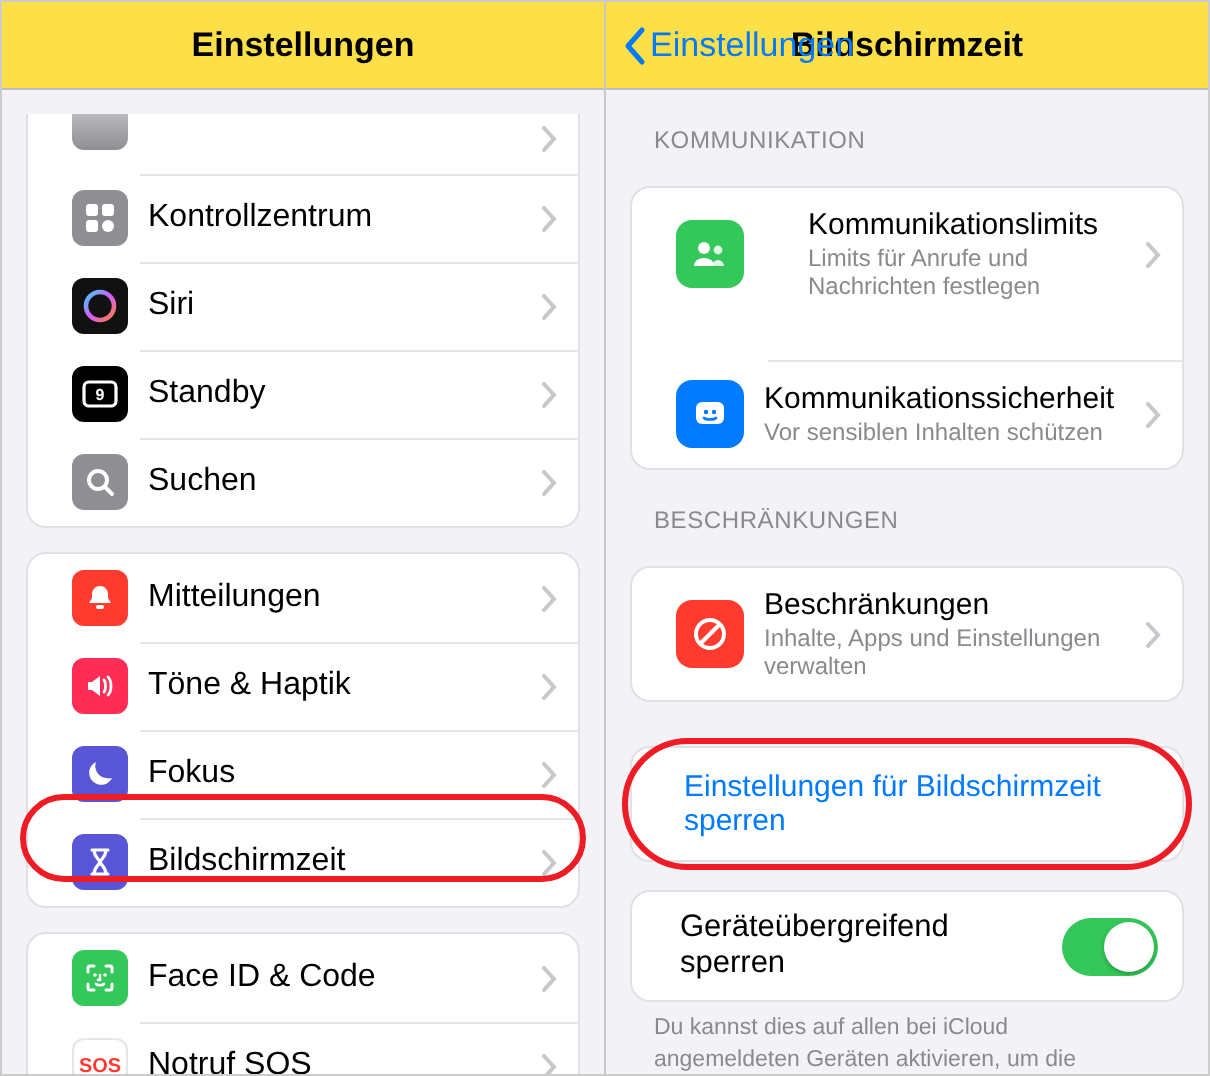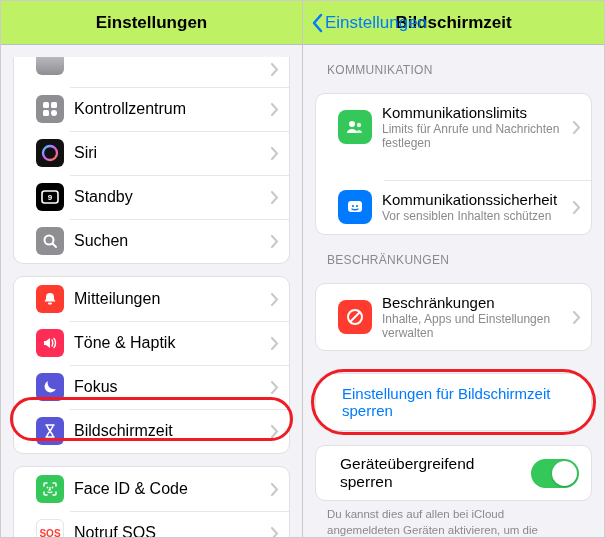--- a/index.html
+++ b/index.html
@@ -15,21 +15,21 @@
   .pane {
     background: #f2f2f7;
     overflow: hidden;
     position: relative;
   }
   .pane-left { width: 302px; border-right: 1px solid #c8c8cc; }
   .pane-right { flex: 1; }
 
   .navbar {
     height: 44px;
-    background: #bef264;
+    background: #fde047;
     border-bottom: 1px solid #bdbdc2;
     display: flex;
     align-items: center;
     justify-content: center;
     position: relative;
     flex-shrink: 0;
   }
   .navbar .title { font-size: 17px; font-weight: 600; }
   .navbar .back {
     position: absolute;
@@ -338,21 +338,21 @@
             <path d="M10 2L3 10l7 8" stroke="#007aff" stroke-width="2.5" fill="none" stroke-linecap="round" stroke-linejoin="round"></path>
           </svg></span>
       <span>Einstellungen</span>
     </div>
     <div class="title">Bildschirmzeit</div>
   </div>
   <div class="scroll">
 
     <div class="group-header">Kommunikation</div>
     <div class="group">
-      <div class="row" style="padding:10px 10px;">
+      <div class="row" style="padding:10px 10px;gap:22px;">
         <div class="icon" style="background:#34c759">
             <svg width="20" height="20" viewBox="0 0 20 20">
               <circle cx="7" cy="7" r="3" fill="#fff"></circle>
               <path d="M2 16c0-3 3-4 5-4s5 1 5 4" fill="#fff"></path>
               <circle cx="14" cy="8" r="2.2" fill="#fff" opacity=".85"></circle>
               <path d="M11 16c0-2 2-3 3-3s3 1 3 3" fill="#fff" opacity=".85"></path>
             </svg>
           </div>
         <div class="txtwrap">
           <div class="lbl" style="font-size:15px;font-weight:500">Kommunikationslimits</div>
@@ -399,21 +399,21 @@
           <div class="sublbl">Inhalte, Apps und Einstellungen verwalten</div>
         </div>
         <span class="chevron">
             <svg width="8" height="13" viewBox="0 0 8 13">
               <path d="M1 1l5 5.5L1 12" stroke="#c7c7cc" stroke-width="2" fill="none" stroke-linecap="round"></path>
             </svg>
           </span>
       </div>
     </div>
 
-    <div class="group" style="position:relative; margin-top:22px;border-radius:16px;">
+    <div class="group" style="position:relative; margin-top:22px;">
       <div class="link-row">Einstellungen für Bildschirmzeit sperren</div>
       <div class="highlight-oval" style="left:-5px; right:-5px; top:-5px; bottom:-5px;"></div>
     </div>
 
     <div class="group" style="margin-top:14px;">
       <div class="row" style="padding:9px 12px;">
         <div class="lbl" style="font-size:15.5px">Geräteübergreifend sperren</div>
         <div class="toggle"></div>
       </div>
     </div>

